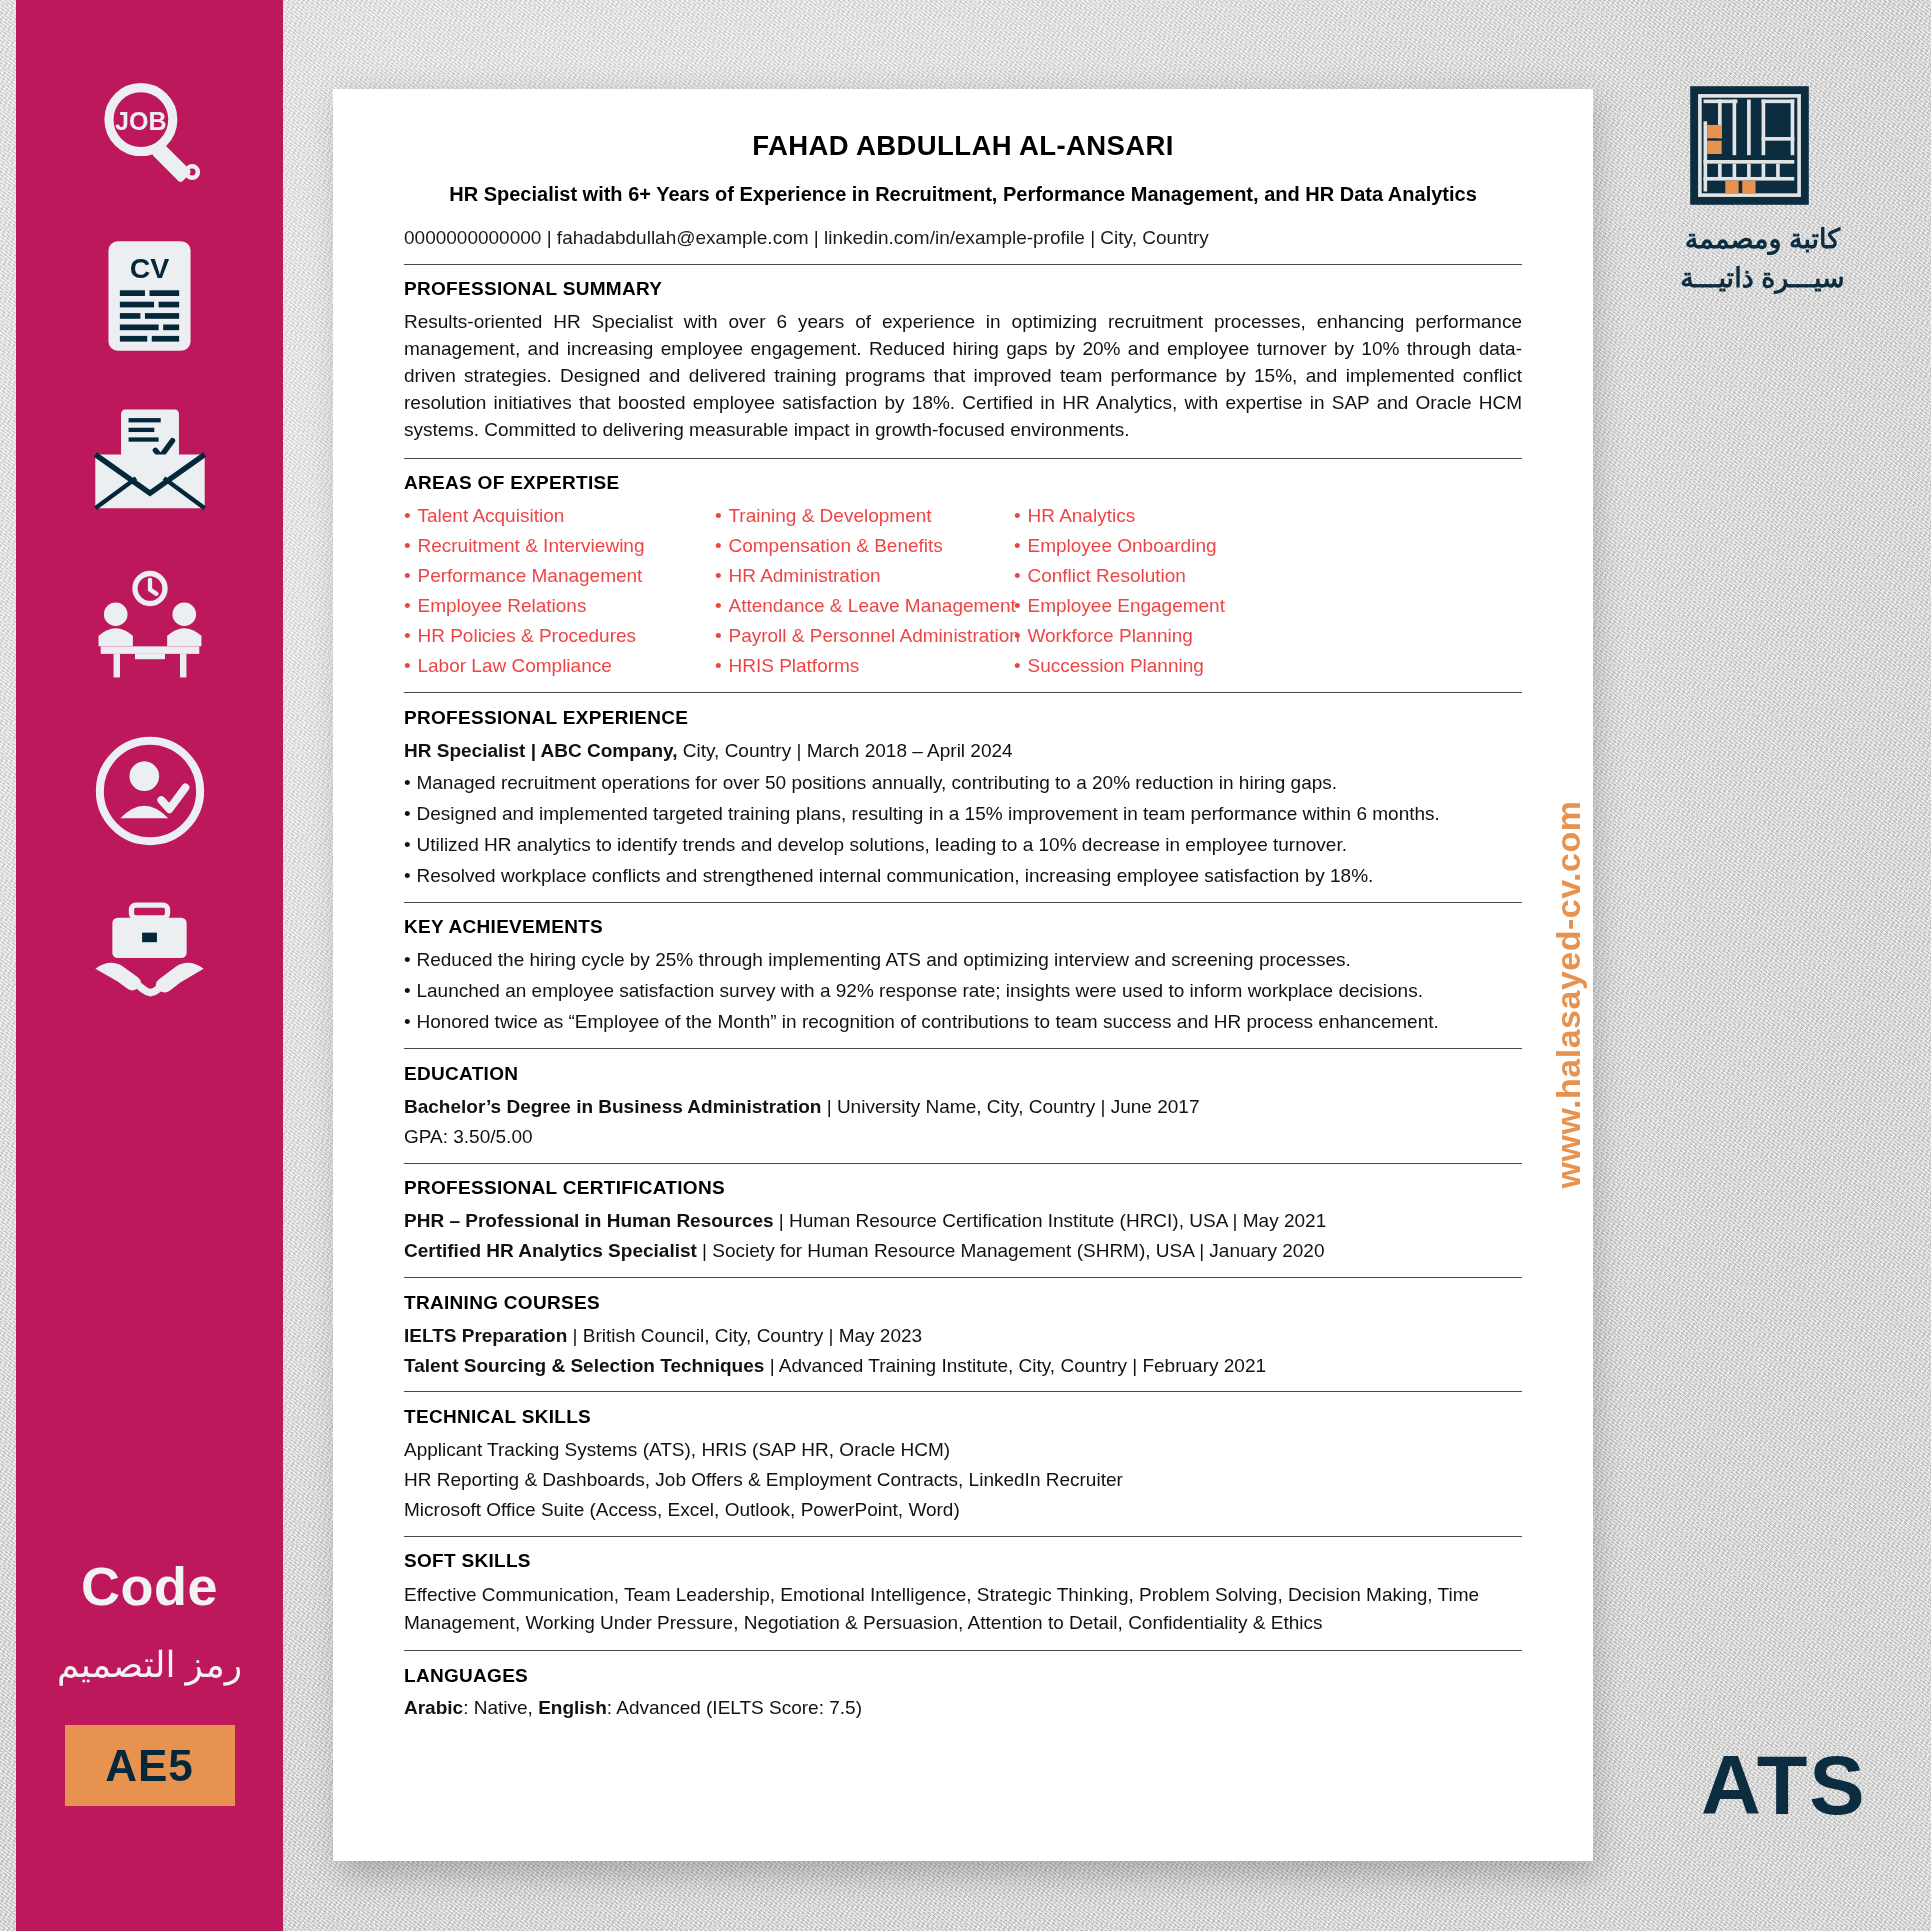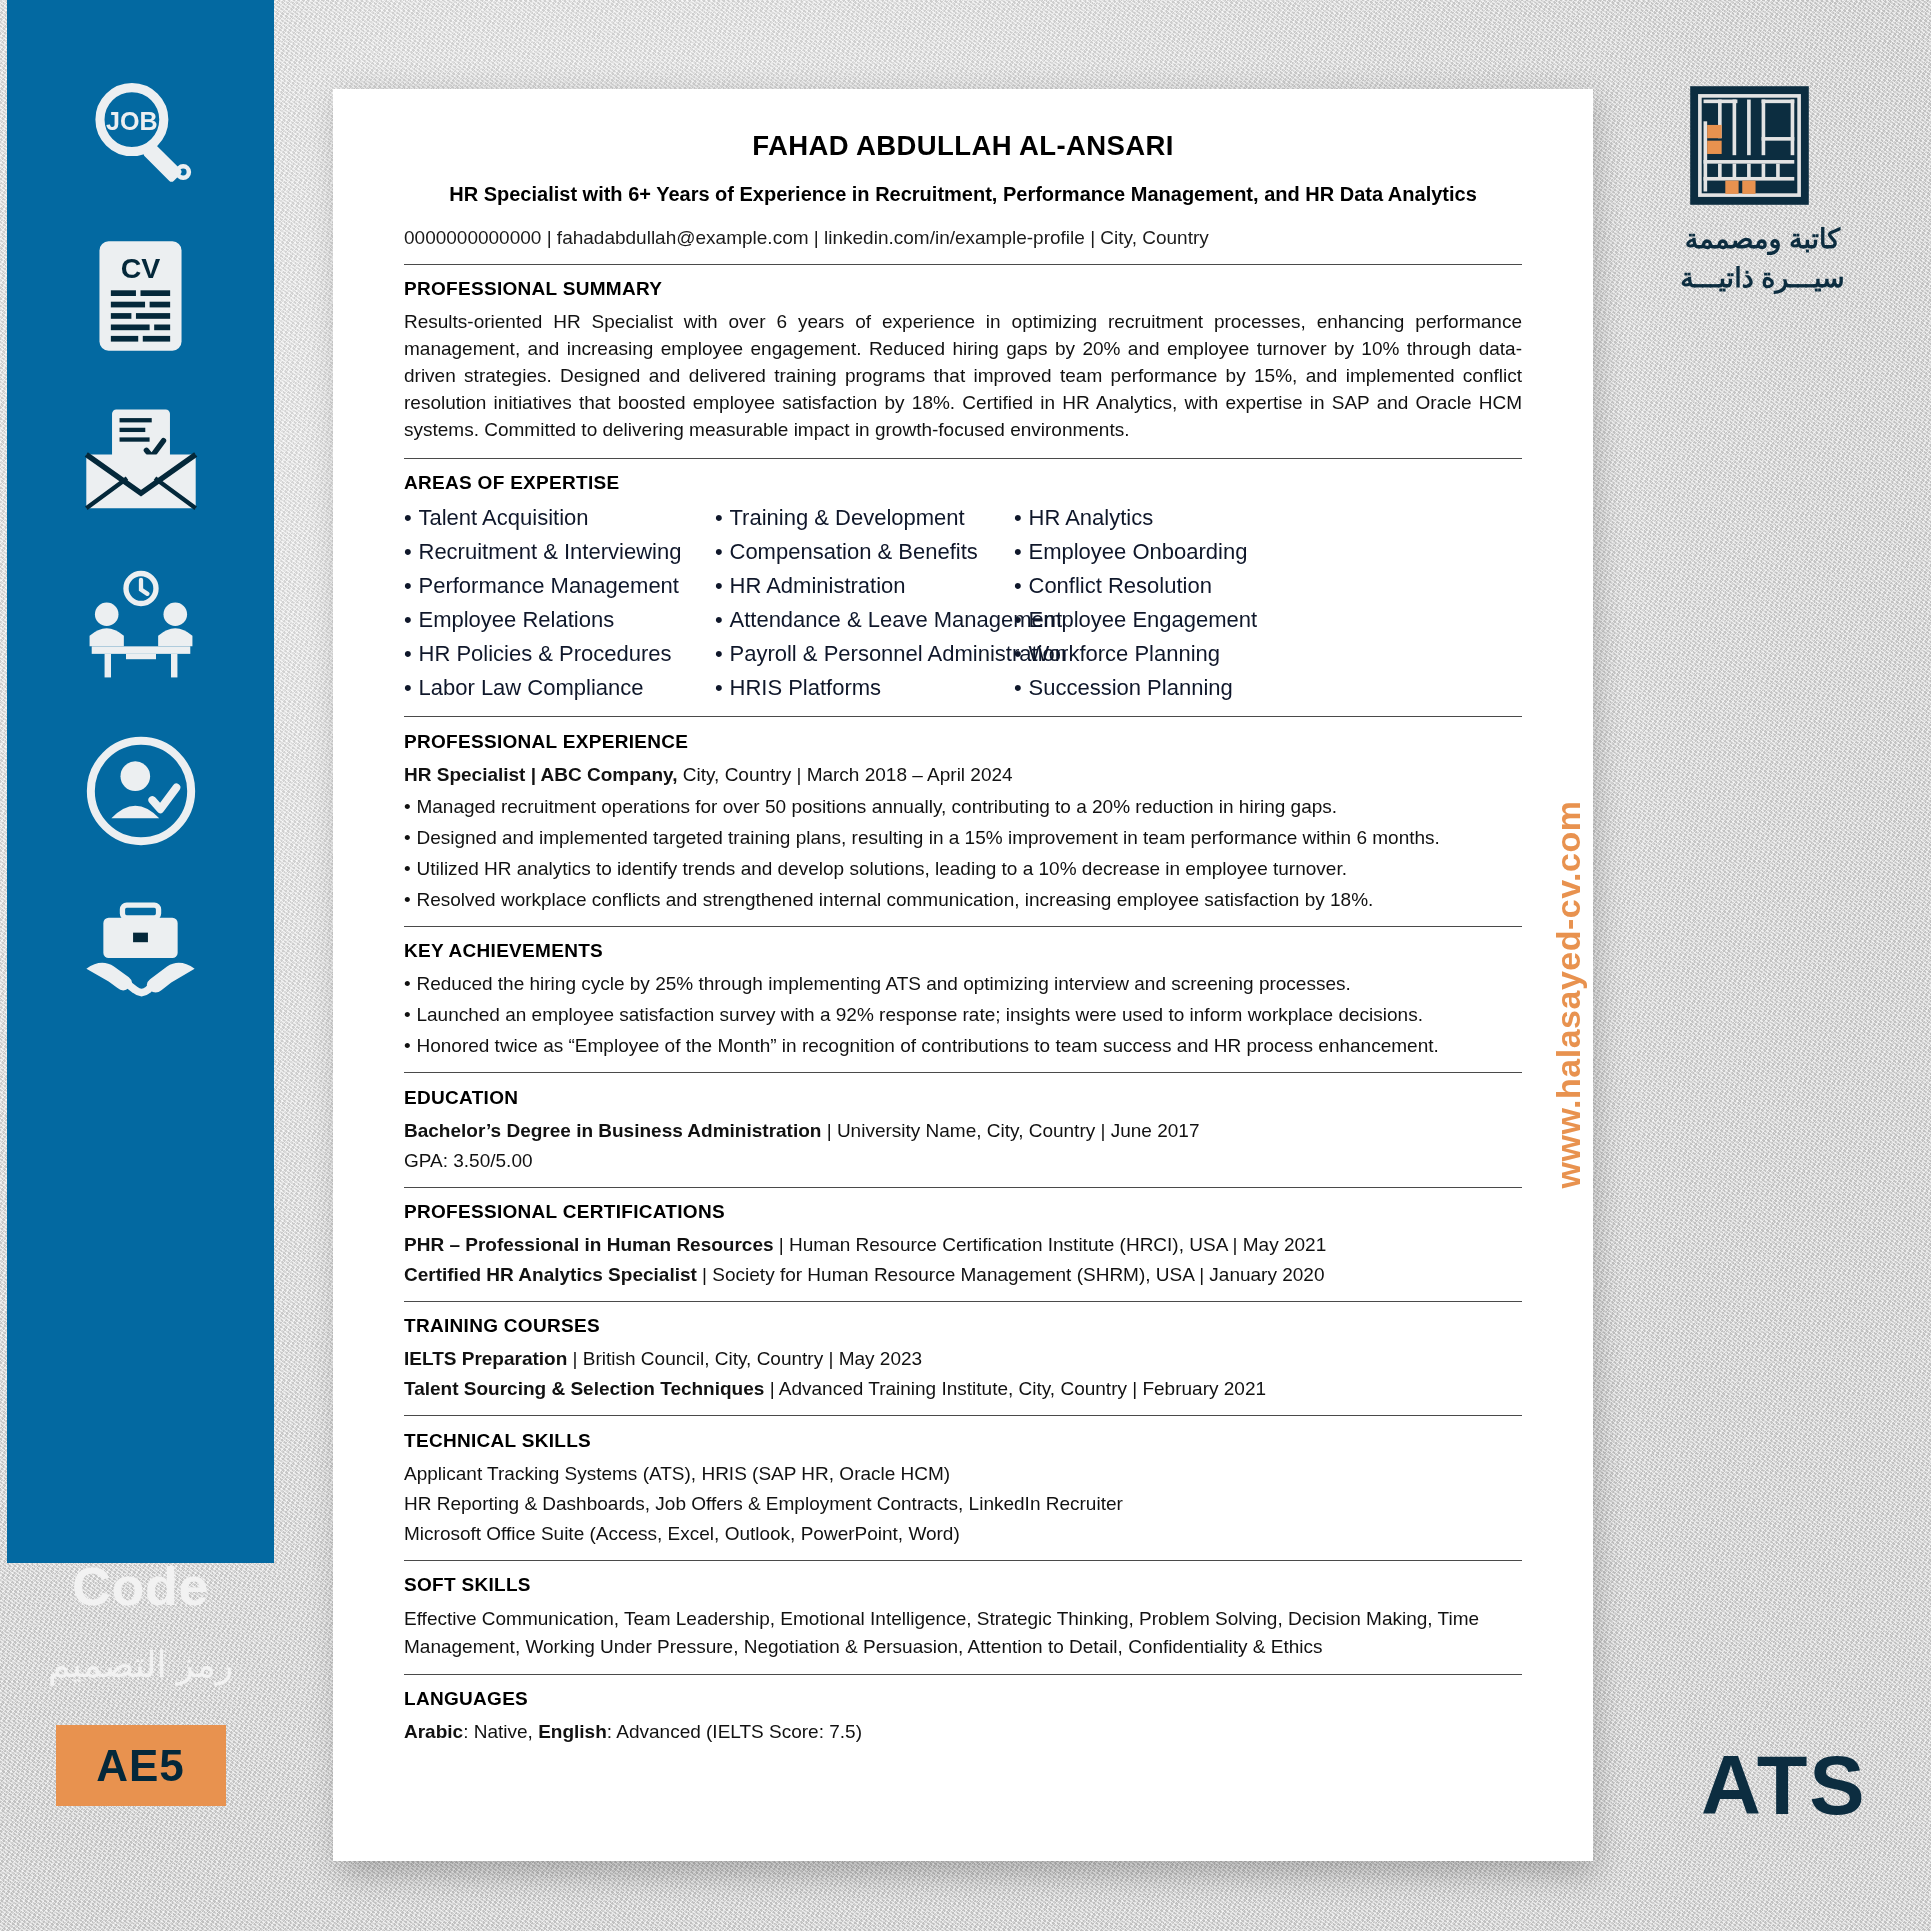--- a/index.html
+++ b/index.html
@@ -22,24 +22,24 @@
       repeating-linear-gradient(37deg, rgba(255,255,255,0.55) 0 1px, rgba(0,0,0,0.035) 1px 2.9px),
       repeating-linear-gradient(-52deg, rgba(255,255,255,0.40) 0 1px, rgba(0,0,0,0.030) 1px 3.9px),
       repeating-linear-gradient(97deg, rgba(255,255,255,0.28) 0 1.9px, rgba(0,0,0,0.022) 1.9px 4.8px),
       radial-gradient(circle at 30% 25%, rgba(255,255,255,0.55), rgba(190,190,190,0.15) 70%);
     z-index: 0;
   }
 
   
   #sidebar {
     position: absolute;
-    left: 7px; top: 0;
+    left: 16px; top: 0;
     width: 267px;
-    height: 1563px;
-    background: #0369a1;
+    height: 1931px;
+    background: #be185d;
     z-index: 5;
     display: flex;
     flex-direction: column;
     align-items: center;
   }
 
   .side-icon {
     width: 121px;
     height: 121px;
     margin-top: 0;
@@ -217,22 +217,22 @@
 
   
   .exp-grid {
     display: grid;
     grid-template-columns: 311px 299px auto;
     column-gap: 0;
     row-gap: 4.8px;
     margin-top: 2.9px;
   }
   .exp-item {
-    font-size: 22px;
-    color: #0f172a;
+    font-size: 19px;
+    color: #ef4444;
     white-space: nowrap;
   }
   .exp-item .b { margin-right: 6.8px; }
 
   
   .job-line {
     font-size: 19px;
     margin-bottom: 6.8px;
   }
   .job-line .strong { font-weight: bold; }

